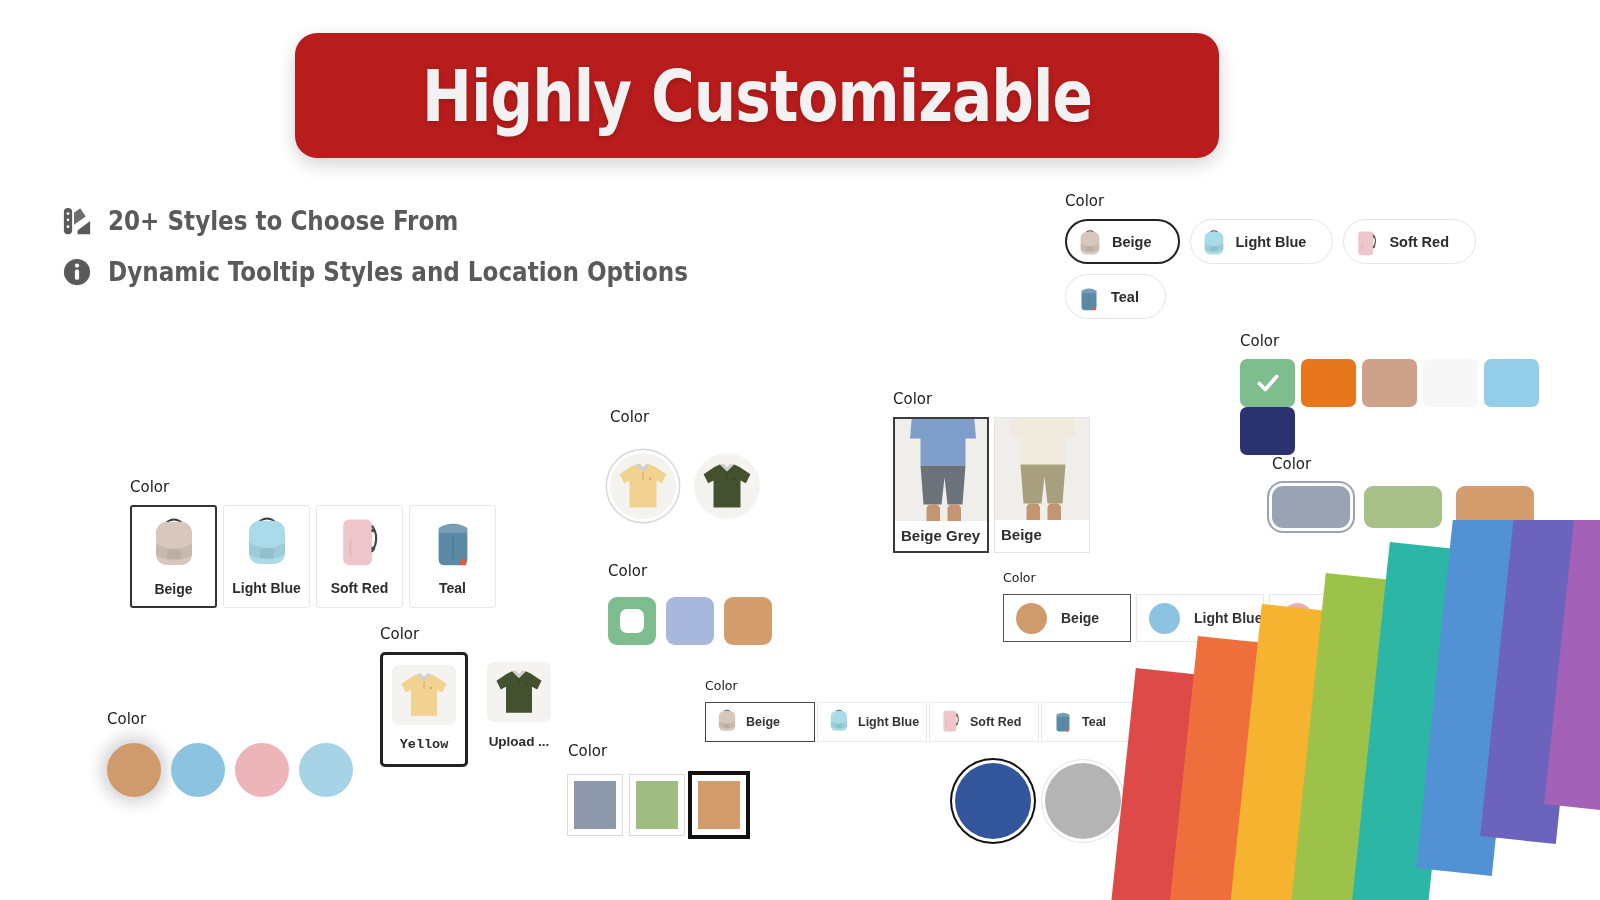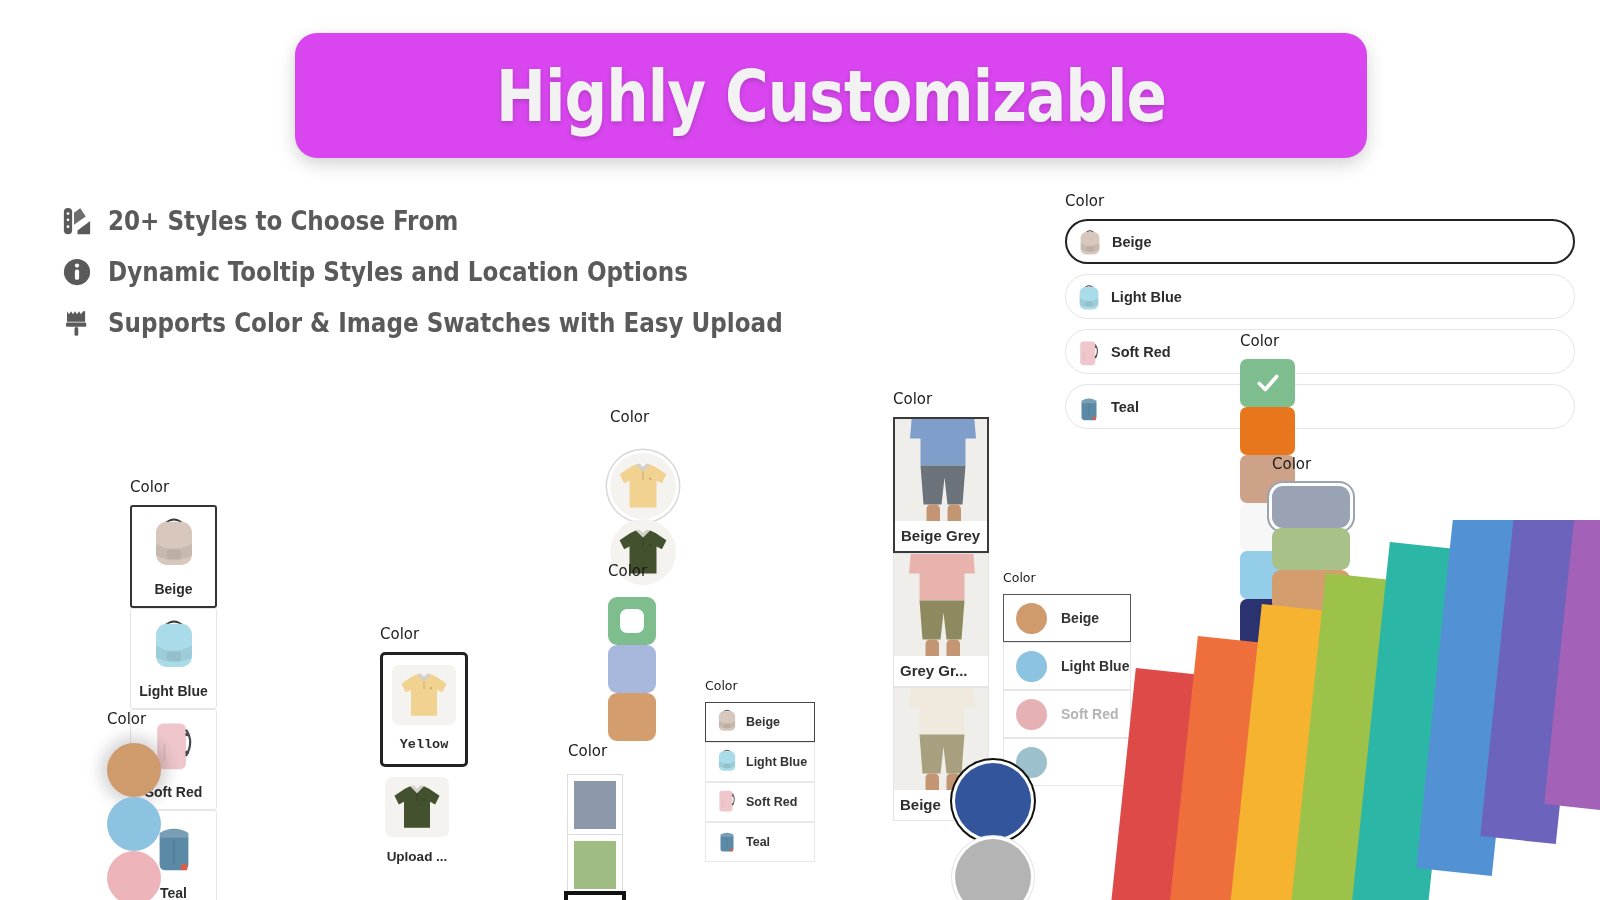--- a/index.html
+++ b/index.html
@@ -9,22 +9,22 @@
     width:1600px; height:900px;
     background:#ffffff;
     font-family:"Liberation Sans", sans-serif;
     overflow:hidden;
     position:relative;
     color:#222;
   }
 
   
   .banner{
-    position:absolute; left:295px; top:33px; width:1072px; height:125px;
-    background:#d946ef; border-radius:22px;
+    position:absolute; left:295px; top:33px; width:924px; height:125px;
+    background:#b91c1c; border-radius:22px;
     display:flex; align-items:center; justify-content:center;
     box-shadow:0 6px 18px rgba(0,0,0,.18);
   }
   .banner-title{
     color:#f2f2f2; font-size:72px; font-weight:bold;
     letter-spacing:-1px;
     font-family:"DejaVu Sans Condensed","Liberation Sans", sans-serif;
     transform:scaleX(.92); transform-origin:center;
     text-shadow:0 2px 5px rgba(0,0,0,.18);
     white-space:nowrap;
@@ -38,21 +38,21 @@
     font-size:27px; font-weight:bold; color:#5a5a5a;
     font-family:"DejaVu Sans Condensed","Liberation Sans", sans-serif;
     transform:scaleX(.95); transform-origin:left center;
     white-space:nowrap;
   }
 
   
   .group{ position:absolute; }
   .grp-label{ font-size:15px; color:#1b1b1b; margin-bottom:9px; font-family:"DejaVu Sans","Liberation Sans",sans-serif; }
   .grp-label.sm{ font-size:12.5px; }
-  .row{ display:flex; flex-wrap:wrap;flex-direction:column; }
+  .row{ display:flex; flex-wrap:wrap; }
 
   
   .pill{
     display:flex; align-items:center; gap:9px;
     height:45px; padding:0 26px 0 10px;
     border:1.4px solid #e4e4e4; border-radius:26px; background:#fff;
     margin:0 10px 10px 0;
   }
   .pill.selected{ border:2px solid #222; }
   .pill .txt{ font-size:14.5px; font-weight:bold; color:#2c2c2c; }
@@ -158,30 +158,20 @@
     <span class="feature-icon">
       <svg width="30" height="30" viewBox="0 0 24 24" class="thumbsvg">
         <circle cx="12" cy="12" r="10.5" fill="#5a5a5a"></circle>
         <circle cx="12" cy="6.8" r="1.7" fill="#fff"></circle>
         <rect x="10.3" y="10" width="3.4" height="8.2" rx="1.5" fill="#fff"></rect>
       </svg>
     </span>
     <span class="feature-text">Dynamic Tooltip Styles and Location Options</span>
   </div>
 
-  <div class="feature">
-    <span class="feature-icon">
-      <svg width="30" height="30" viewBox="0 0 24 24" class="thumbsvg">
-        <path d="M4 2.5 L5.6 5 L7.2 2.5 L8.8 5 L10.4 2.5 L12 5 L13.6 2.5 L15.2 5 L16.8 2.5 L18.5 2.5 L18.5 11 L4 11 Z" fill="#5a5a5a"></path>
-        <rect x="3.2" y="11.5" width="16.2" height="3.4" rx="1" fill="#5a5a5a"></rect>
-        <rect x="10" y="15.2" width="3" height="7" rx="1.3" fill="#5a5a5a"></rect>
-      </svg>
-    </span>
-    <span class="feature-text">Supports Color &amp; Image Swatches with Easy Upload</span>
-  </div>
 </div>
 
 <svg width="0" height="0" style="position:absolute">
   <defs>
 
     <symbol id="bp" viewBox="0 0 40 48">
       <path d="M13 9 q7 -6 14 0" fill="none" stroke="#3a3a3a" stroke-width="1.6"></path>
       <rect x="5" y="8" width="30" height="36" rx="9" fill="currentColor"></rect>
       <path d="M5 26 q15 9 30 0 L35 36 q-15 8 -30 0 Z" fill="rgba(0,0,0,.07)"></path>
       <rect x="14" y="31" width="12" height="8" rx="3" fill="rgba(0,0,0,.06)"></rect>
@@ -383,28 +373,20 @@
 <div class="group" style="left:893px; top:390px;">
   <div class="grp-label">Color</div>
   <div class="row">
     <div class="mcard selected">
       <div class="img">
         <svg width="96" height="102" viewBox="0 0 64 110" style="--top:#7f9ec9;--bottom:#6b7279" preserveAspectRatio="xMidYMid slice">
             <use href="#model"></use>
           </svg>
       </div>
       <div class="cap">Beige Grey</div>
-    </div>
-    <div class="mcard">
-      <div class="img">
-        <svg width="96" height="102" viewBox="0 0 64 110" style="--top:#e8b3ac;--bottom:#8e8a5f" preserveAspectRatio="xMidYMid slice">
-            <use href="#model"></use>
-          </svg>
-      </div>
-      <div class="cap">Grey Gr...</div>
     </div>
     <div class="mcard">
       <div class="img">
         <svg width="96" height="102" viewBox="0 0 64 110" style="--top:#efeadd;--bottom:#a79f7e" preserveAspectRatio="xMidYMid slice">
             <use href="#model"></use>
           </svg>
       </div>
       <div class="cap">Beige</div>
     </div>
   </div>

